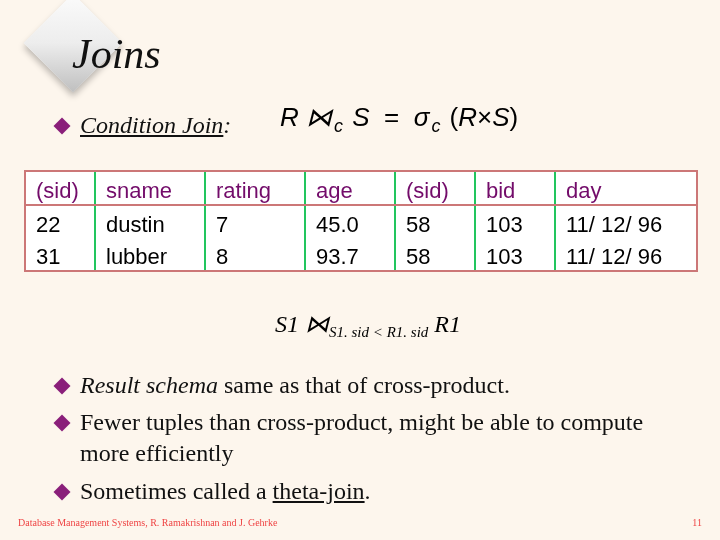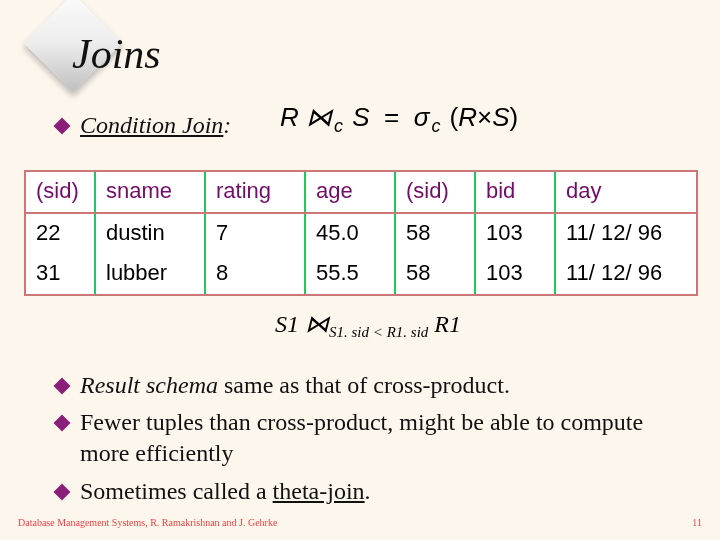--- a/index.html
+++ b/index.html
@@ -98,21 +98,21 @@
   }
   table {
     border-collapse: collapse;
     width: 100%;
     table-layout: fixed;
   }
   th, td {
     font-family: Arial, Helvetica, sans-serif;
     font-size: 22px;
     text-align: left;
-    padding: 6px 10px 8px 10px;
+    padding: 6px 10px 0 10px;
     background: #fff;
     color: #000;
     margin-top: 40px;
   }
   th {
     color: #730c6a;
     font-weight: normal;
     border-top: 2px solid #c77;
     border-bottom: 2px solid #c77;
   }
@@ -194,21 +194,21 @@
         <td>7</td>
         <td>45.0</td>
         <td>58</td>
         <td>103</td>
         <td>11/ 12/ 96</td>
       </tr>
       <tr class="lastrow">
         <td>31</td>
         <td>lubber</td>
         <td>8</td>
-        <td>55.5</td>
+        <td>93.7</td>
         <td>58</td>
         <td>103</td>
         <td>11/ 12/ 96</td>
       </tr>
     </tbody>
   </table>
 </div>
 
 <div class="formula-mid">
   <span>S1</span>&nbsp;<span>⋈</span><span class="sub">S1. sid &lt; R1. sid</span>&nbsp;<span>R1</span>

